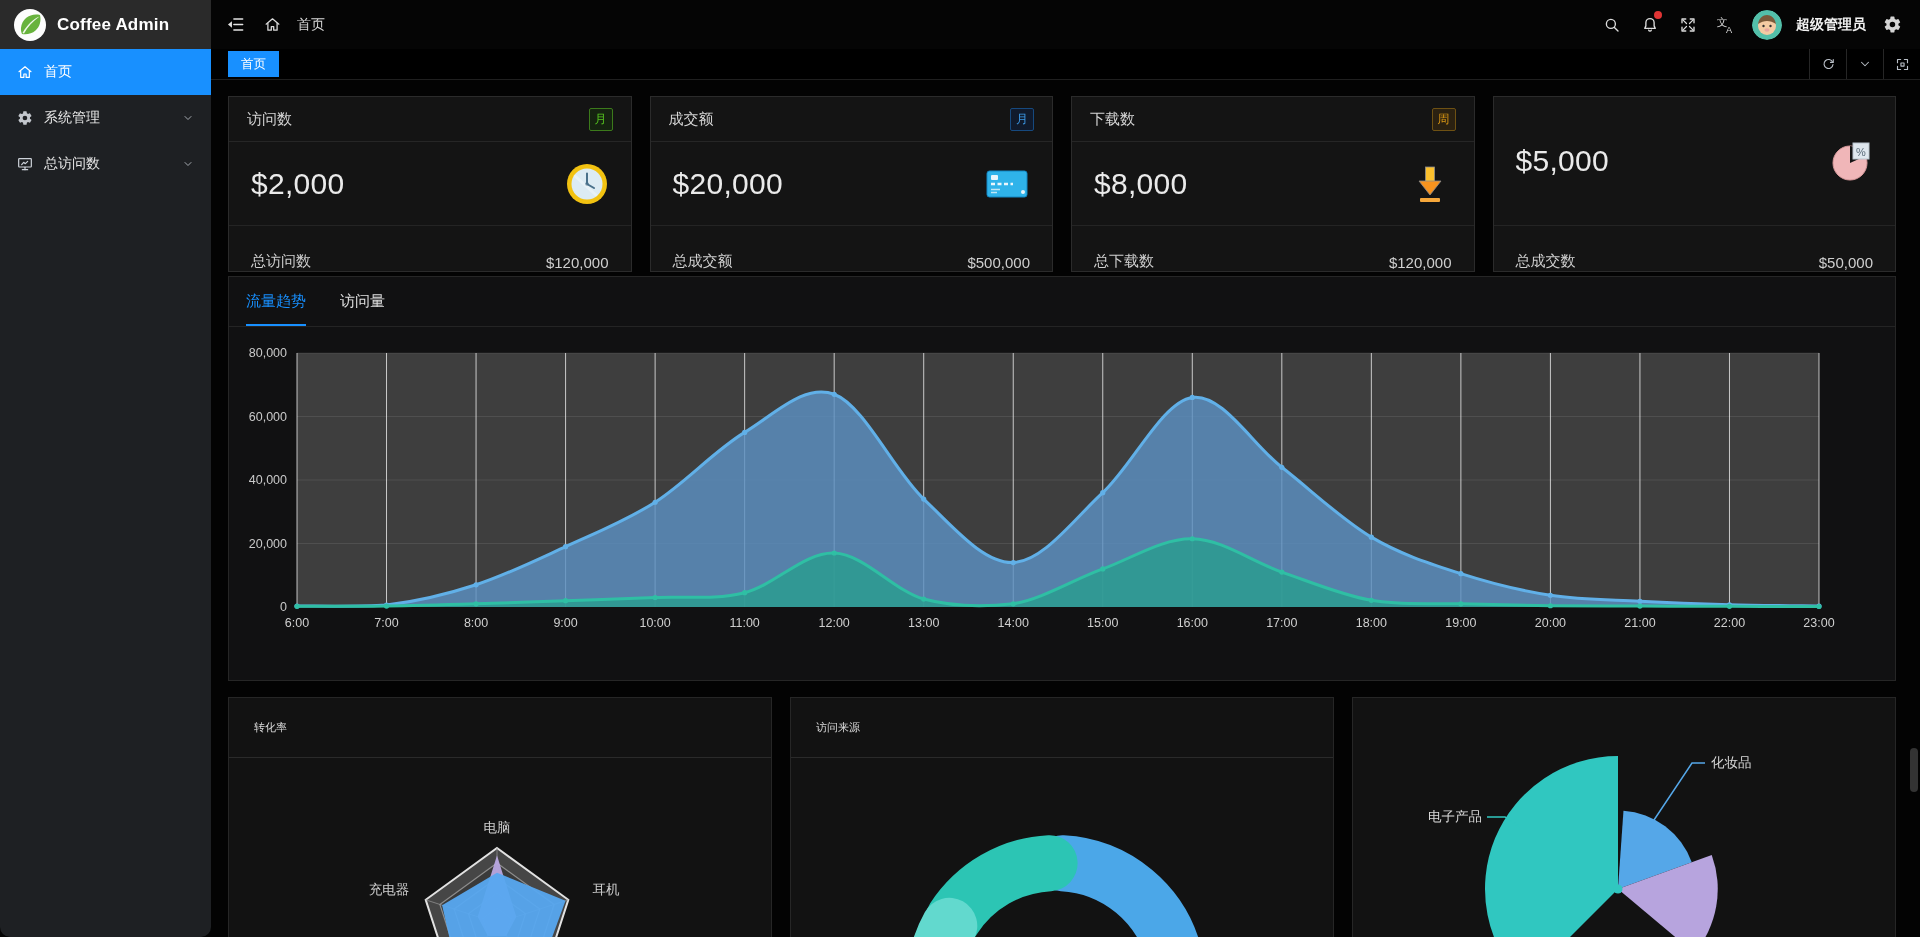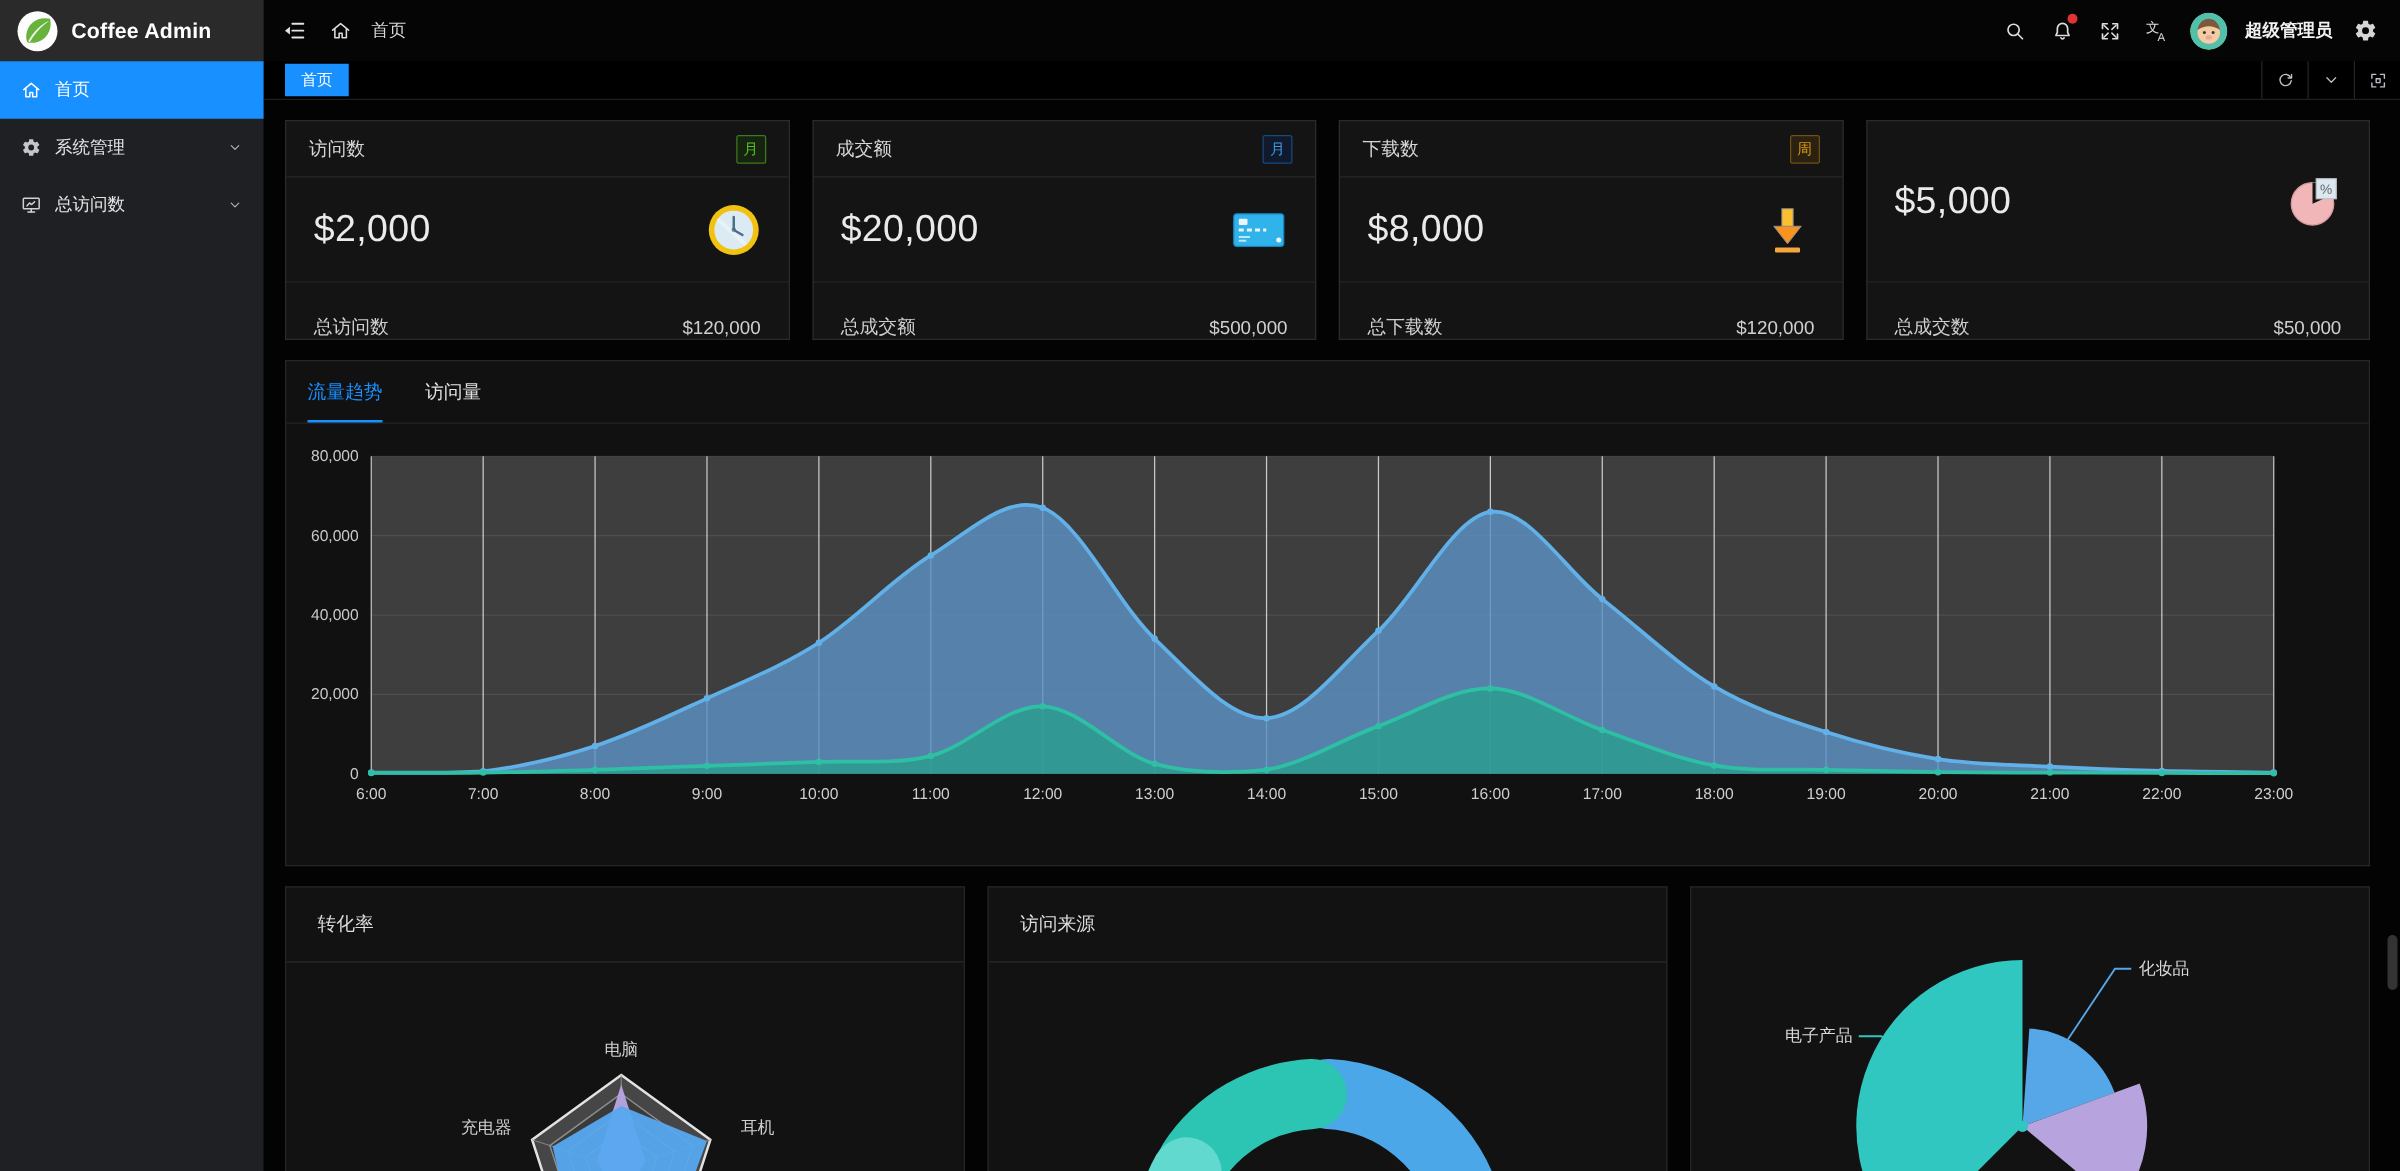--- a/index.html
+++ b/index.html
@@ -1,20 +1,20 @@
 <!DOCTYPE html>
 <html><head>
 <meta charset="utf-8">
 <style>
   * { margin:0; padding:0; box-sizing:border-box; }
   html,body { width:1920px; height:937px; overflow:hidden; background:#000; font-family:"Liberation Sans",sans-serif; }
   .page { position:relative; width:1920px; height:937px; background:#030303; display:flex; }
 
   
-  .sidebar { width:211px; height:100%; background:#1e2023; flex:0 0 211px; }
+  .sidebar { width:211px; height:100%; background:#1e2023; flex:0 0 211px;border-radius:10px; }
   .logo-bar { height:49px; background:#2a2a2a; display:flex; align-items:center; padding-left:13px; gap:10px; }
   .brand { color:#fff; font-size:17px; font-weight:bold; letter-spacing:.2px; }
   .menu-item { height:46px; display:flex; align-items:center; padding:0 17px; gap:11px; color:#e5e5e5; font-size:14px; cursor:pointer; }
   .menu-item.active { background:#1890ff; color:#fff; }
   .menu-item .chev { margin-left:auto; opacity:.85; }
 
   
   .main { flex:1; display:flex; flex-direction:column; min-width:0; }
   .topbar { height:49px; display:flex; align-items:center; padding:0 16px 0 12px; background:#050505; }
   .topbar-left { display:flex; align-items:center; gap:13px; }
@@ -38,28 +38,28 @@
   .sc-title { color:#d6d6d6; font-size:15px; }
   .badge { min-width:24px; height:23px; padding:0 5px; display:flex; align-items:center; justify-content:center; font-size:12px; border-radius:2px; border:1px solid; }
   .badge-green  { color:#55c41f; border-color:#3c7a1b; background:#152310; }
   .badge-blue   { color:#3c9ae8; border-color:#16497e; background:#101a2c; }
   .badge-orange { color:#d89614; border-color:#6e5113; background:#2b2111; }
   .badge-purple { color:#9254de; border-color:#4b2488; background:#1a1325; }
   .sc-body { flex:1; display:flex; align-items:center; justify-content:space-between; padding:0 22px; }
   .sc-value { color:#eaeaea; font-size:30px; font-weight:500; letter-spacing:.3px; }
   .sc-foot { border-top:1px solid rgba(255,255,255,.07); height:46px; display:flex; align-items:flex-end; justify-content:space-between; padding:0 22px; color:#cfcfcf; font-size:15px; }
 
-  .trend-panel { margin-top:16px; background:#111112; border:1px solid #262626; height:405px; }
+  .trend-panel { margin-top:4px; background:#111112; border:1px solid #262626; height:405px; }
   .trend-tabs { display:flex; gap:34px; padding:15px 17px 0; border-bottom:1px solid #242424; }
   .trend-tab { font-size:15px; padding-bottom:13px; color:#e0e0e0; cursor:pointer; border-bottom:2px solid transparent; }
   .trend-tab.active { color:#1890ff; border-bottom-color:#1890ff; }
 
   .bottom-row { margin-top:16px; display:flex; gap:18px; }
   .panel { flex:1; height:330px; background:#121212; border:1px solid #262626; overflow:hidden; }
-  .panel-head { height:60px; display:flex; align-items:center; padding:16px 25px; border-bottom:1px solid #2a2a2a; color:#dcdcdc; font-size:15px; }
+  .panel-head { height:60px; display:flex; align-items:center; padding:16px 25px; border-bottom:1px solid #2a2a2a; color:#dcdcdc; font-size:11px; }
   .panel-body { height:270px; overflow:hidden; }
 
   .scroll-thumb { position:absolute; right:2px; top:748px; width:8px; height:44px; background:#333; border-radius:4px; }
 
   svg text { font-family:"Liberation Sans",sans-serif; }
   .ic { stroke:#cdd2d9; fill:none; stroke-width:1.8; stroke-linecap:round; stroke-linejoin:round; }
 </style>
 </head>
 <body>
 

